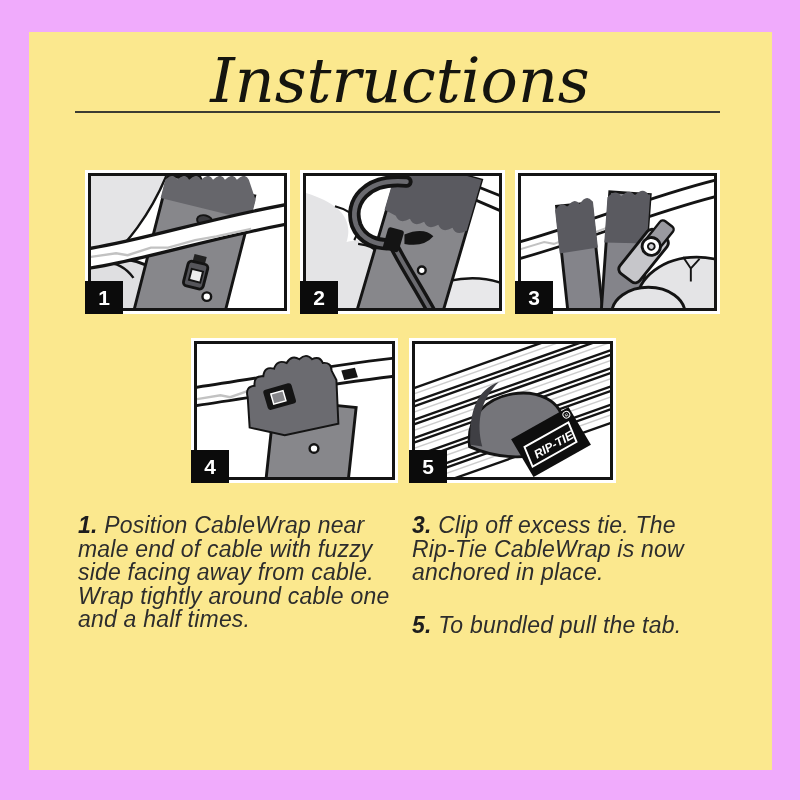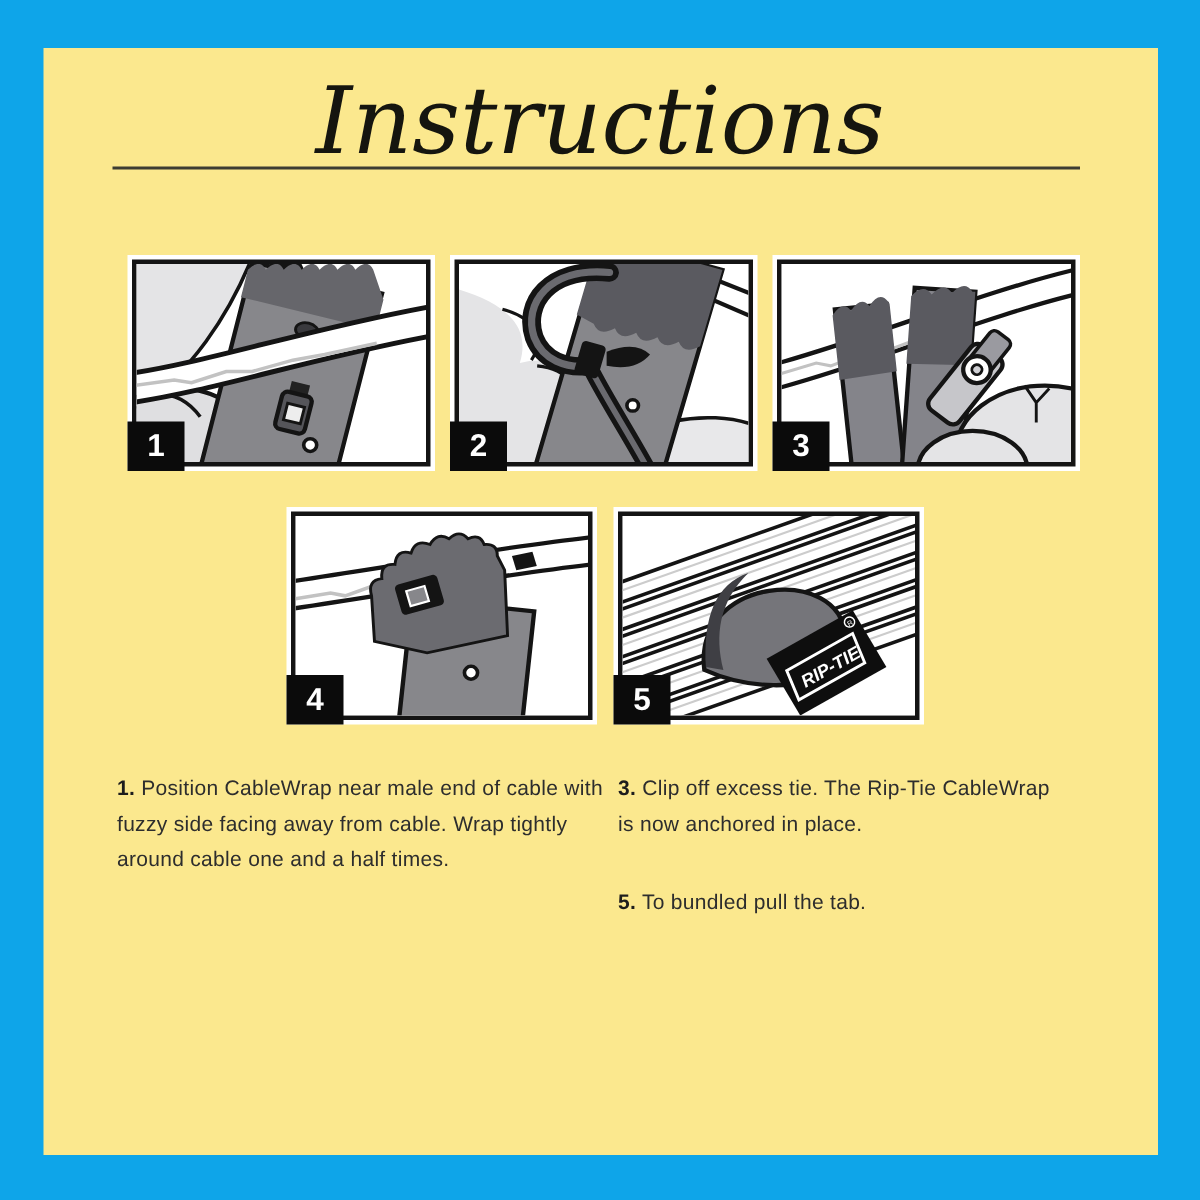--- a/index.html
+++ b/index.html
@@ -1,16 +1,16 @@
 <!DOCTYPE html>
 <html><head>
 <meta charset="utf-8">
 <style>
   html,body{margin:0;padding:0;background:#ffffff;}
-  .canvas{position:relative;width:800px;height:800px;background:#0ea5e9;overflow:hidden;
+  .canvas{position:relative;width:800px;height:800px;background:#f0abfc;overflow:hidden;
           font-family:"Liberation Sans",sans-serif;}
   .poster{position:absolute;left:29px;top:32px;width:743px;height:738px;background:#FBE88E;}
 
   .title{position:absolute;left:0;top:50px;width:800px;text-align:center;
          font-family:"DejaVu Serif","Liberation Serif",serif;font-style:italic;
          font-size:62px;line-height:62px;color:#15150f;letter-spacing:0px;}
   .title-rule{position:absolute;left:75px;top:111px;width:645px;height:2px;background:#3c3c32;}
 
   .panel{position:absolute;background:#ffffff;padding:3px;box-sizing:border-box;}
   .panel-inner{width:100%;height:100%;border:3px solid #141414;box-sizing:border-box;
@@ -22,22 +22,22 @@
 
   .p1{left:85px;top:170px;width:205px;height:144px;}
   .p2{left:300px;top:170px;width:205px;height:144px;}
   .p3{left:515px;top:170px;width:205px;height:144px;}
   .p4{left:191px;top:338px;width:207px;height:145px;}
   .p5{left:409px;top:338px;width:207px;height:145px;}
 
   .col{position:absolute;top:514px;}
   .col-left{left:78px;width:330px;}
   .col-right{left:412px;width:302px;}
-  .step{margin:0 0 29px 0;font-size:14px;line-height:23.5px;color:#2d2d2d;
-        letter-spacing:0.2px;}
+  .step{margin:0 0 29px 0;font-size:23px;line-height:23.5px;color:#2d2d2d;
+        letter-spacing:0.2px;font-style:italic;}
   .step .num{font-weight:bold;color:#1d1d1d;}
 </style>
 </head>
 <body>
 
 <div class="canvas">
   <div class="poster"></div>
 
   <div class="title">Instructions</div>
   <div class="title-rule"></div>

